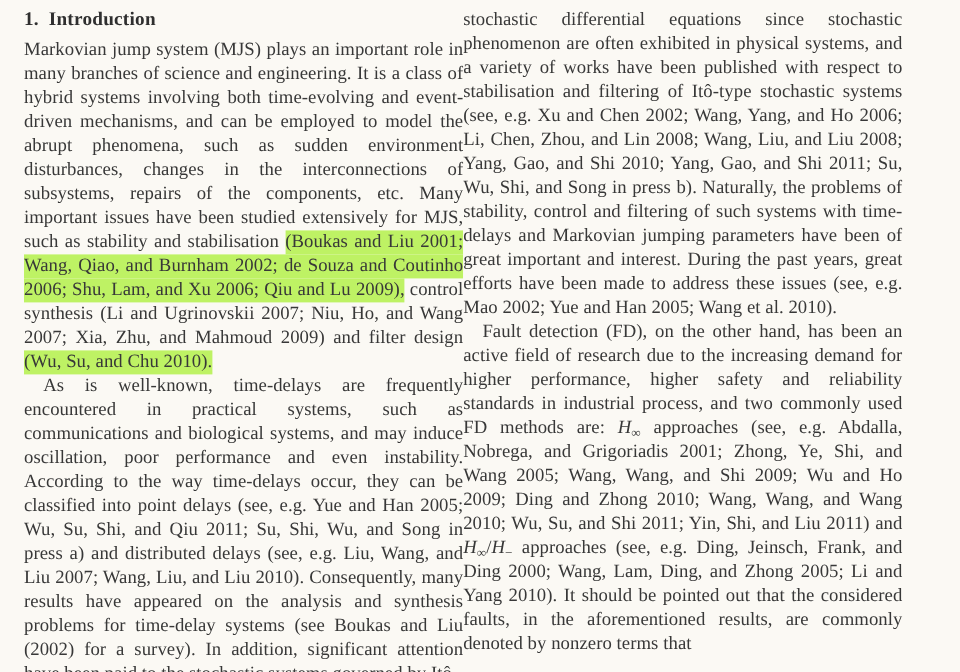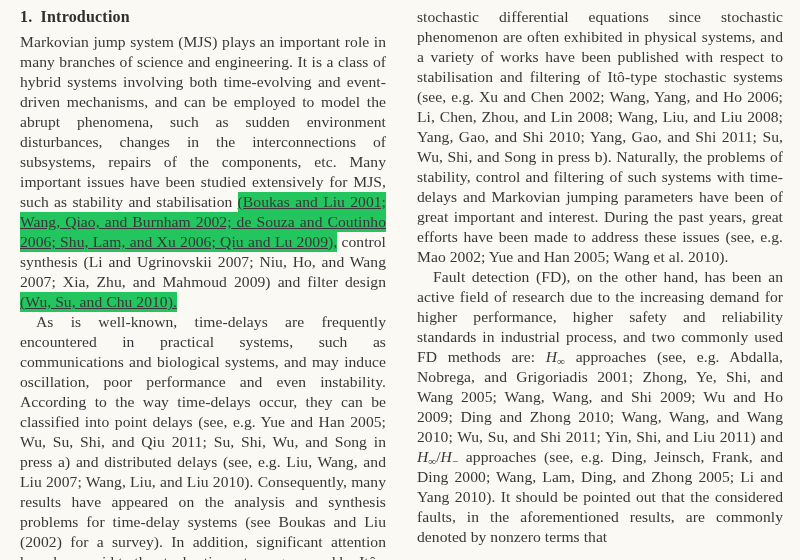--- a/index.html
+++ b/index.html
@@ -12,21 +12,20 @@
   }
   .page {
     box-sizing: border-box;
     width: 800px;
     height: 560px;
     padding: 7px 17px 0 20px;
     background: #fbf9f4;
     font-family: "Liberation Serif", "DejaVu Serif", serif;
     color: #383838;
     display: flex;
-    gap: 31px;
   }
   .col {
     width: 366px;
     min-width: 366px;
     overflow: hidden;
   }
   .col h2 {
     margin: 0 0 5px 0;
     font-size: 16px;
     line-height: 20px;
@@ -36,25 +35,24 @@
   }
   .col p {
     margin: 0;
     font-size: 15.6px;
     line-height: 20px;
     text-align: justify;
     letter-spacing: 0.05px;
   }
   .col p.indent { text-indent: 16px; }
   .hl {
-    background: #22c55e;
+    background: #bef264;
     box-decoration-break: clone;
     -webkit-box-decoration-break: clone;
     padding: 1px 0 2px 0;
-    text-decoration: underline;
   }
   .math i {
     font-family: "Liberation Serif", "DejaVu Serif", serif;
     font-style: italic;
   }
   .math sub {
     font-size: 11px;
     line-height: 0;
     vertical-align: -3px;
   }

